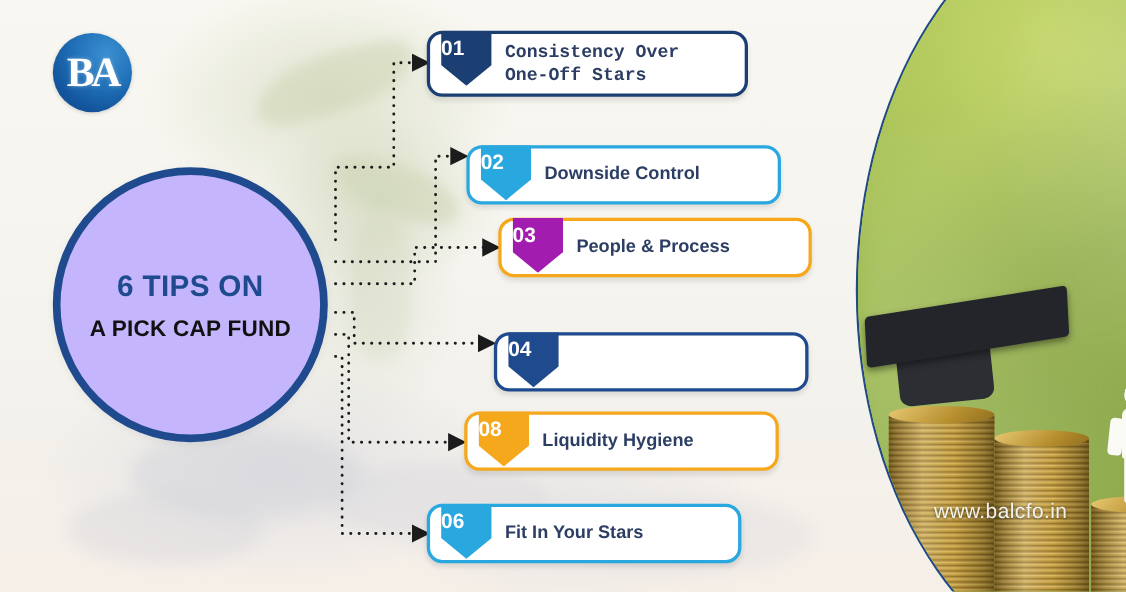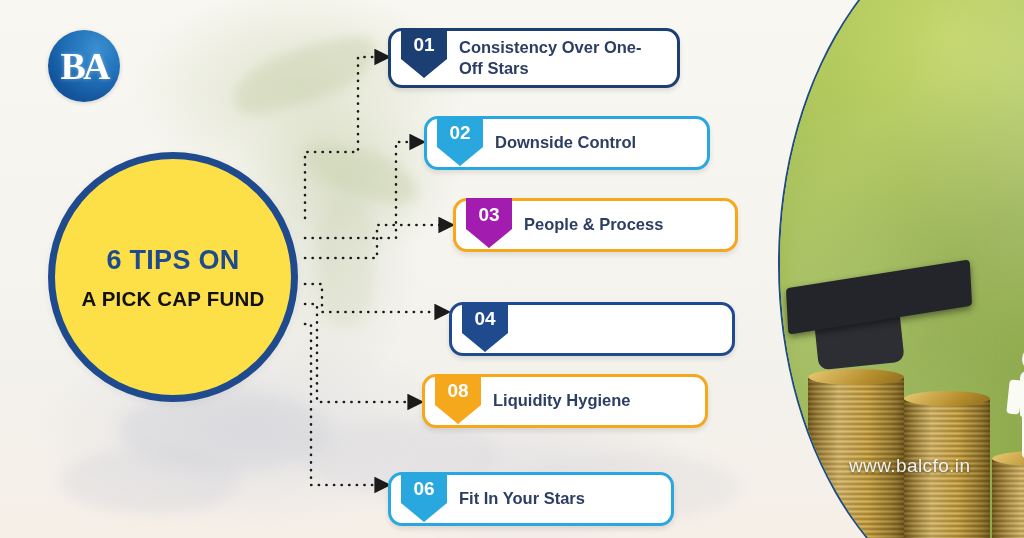--- a/index.html
+++ b/index.html
@@ -146,21 +146,21 @@
     line-height:1;
     text-shadow:0 0 4px rgba(255,255,255,0.35);
   }
 
   
   .title-circle {
     position:absolute;
     left:48px; top:152px;
     width:250px; height:250px;
     border-radius:50%;
-    background:#fde047;
+    background:#c4b5fd;
     border:7px solid #1f4b8e;
     display:flex;
     flex-direction:column;
     align-items:center;
     justify-content:center;
     box-shadow:0 2px 8px rgba(0,0,0,0.06);
   }
   .tc-l1, .tc-l2 {
     color:#1f4b8e;
     font-weight:800;
@@ -192,37 +192,37 @@
     border-radius:14px;
     border:3px solid #1f4b8e;
     box-shadow:0 3px 5px rgba(0,0,0,0.10);
   }
   .badge {
     position:absolute;
     top:-3px; left:10px;
     width:46px; height:50px;
     display:flex;
     align-items:flex-start;
-    justify-content:center;
+    justify-content:flex-start;
     color:#ffffff;
     font-weight:800;
     font-size:19px;
     padding-top:6px;
     clip-path:polygon(0 0, 100% 0, 100% 62%, 50% 100%, 0 62%);
     box-shadow:0 2px 3px rgba(0,0,0,0.22);
   }
   .item-label {
     color:#2c3e63;
     font-weight:700;
     font-size:16.5px;
     line-height:1.28;
     padding-left:68px;
     padding-right:14px;
   }
-  .item-label.two-line { padding-right:26px; }
+  .item-label.two-line { padding-right:26px;font-family:Liberation Mono, monospace; }
 </style>
 </head>
 <body>
 
 <div id="stage">
 
   <div class="bg-wash"></div>
   <div class="leaf-blob" style="left:230px;top:48px;width:150px;height:54px;border-radius:60% 20% 60% 20%/70% 30% 70% 30%;transform:rotate(-14deg);"></div>
   <div class="leaf-blob" style="left:300px;top:150px;width:120px;height:46px;border-radius:20% 60% 20% 60%/30% 70% 30% 70%;transform:rotate(12deg);"></div>
   <div class="leaf-blob" style="left:318px;top:196px;width:56px;height:130px;border-radius:40%;opacity:.5;"></div>
@@ -292,21 +292,21 @@
     </g>
   </svg>
 
   <div class="item" style="left:388px;top:28px;width:292px;height:60px;border-color:#1c3f73;">
     <div class="badge" style="background:#1c3f73;">
       <span>01</span>
     </div>
     <div class="item-label two-line">Consistency Over One-Off Stars</div>
   </div>
 
-  <div class="item" style="left:424px;top:116px;width:286px;height:54px;border-color:#29a8e0;">
+  <div class="item" style="left:424px;top:132px;width:286px;height:54px;border-color:#29a8e0;">
     <div class="badge" style="background:#29a8e0;">
       <span>02</span>
     </div>
     <div class="item-label">Downside Control</div>
   </div>
 
   <div class="item" style="left:453px;top:198px;width:285px;height:54px;border-color:#f5a81c;">
     <div class="badge" style="background:#a21caf;">
       <span>03</span>
     </div>
@@ -319,20 +319,20 @@
     </div>
   </div>
 
   <div class="item" style="left:422px;top:374px;width:286px;height:54px;border-color:#f5a81c;">
     <div class="badge" style="background:#f5a81c;">
       <span>08</span>
     </div>
     <div class="item-label">Liquidity Hygiene</div>
   </div>
 
-  <div class="item" style="left:388px;top:472px;width:286px;height:54px;border-color:#29a8e0;">
+  <div class="item" style="left:388px;top:458px;width:286px;height:54px;border-color:#29a8e0;">
     <div class="badge" style="background:#29a8e0;">
       <span>06</span>
     </div>
     <div class="item-label">Fit In Your Stars</div>
   </div>
 
 </div>
 
 </body></html>

